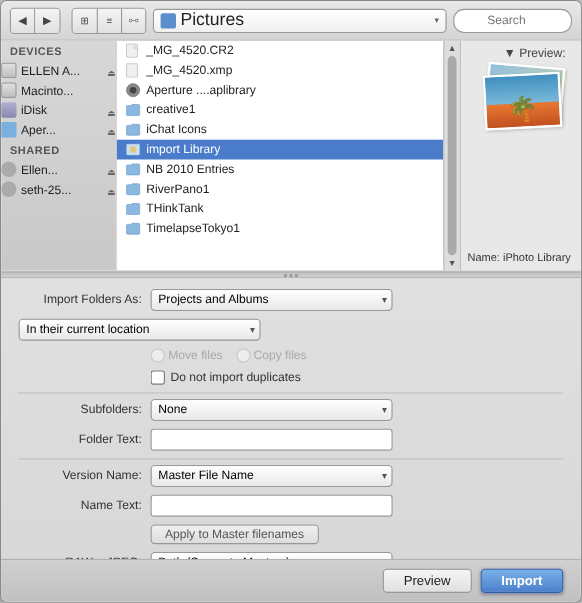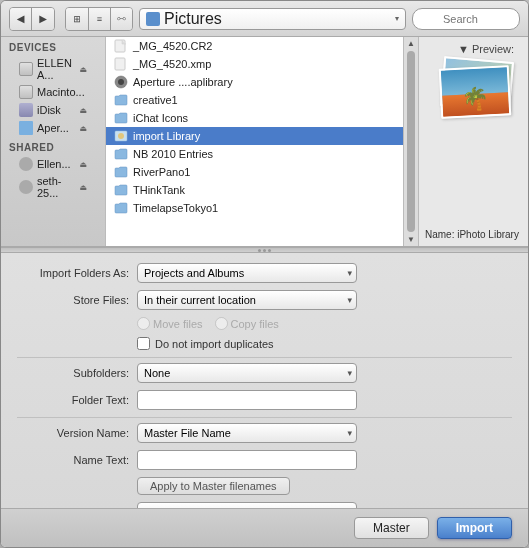--- a/index.html
+++ b/index.html
@@ -143,22 +143,22 @@
     .sidebar-section-header {
       font-size: 10px;
       font-weight: bold;
       color: #555;
       padding: 5px 8px 2px 8px;
       text-transform: uppercase;
       letter-spacing: 0.5px;
     }
     .sidebar-item {
       display: flex;
-      align-items: center;
-      padding: 2px 18px;
+      align-items: flex-end;
+      padding: 2px 0;
       cursor: pointer;
       font-size: 11px;
       color: #222;
       gap: 4px;
     }
     .sidebar-icon {
       width: 14px;
       height: 14px;
       flex-shrink: 0;
       border-radius: 2px;
@@ -593,21 +593,20 @@
       <div class="form-control">
         <div class="select-wrapper">
           <select class="select-control">
             <option>Projects and Albums</option>
           </select>
         </div>
       </div>
     </div>
 
     <div class="form-row">
-      <div class="form-label">Store Files:</div>
       <div class="form-control">
         <div class="select-wrapper">
           <select class="select-control">
             <option>In their current location</option>
             <option>Move files</option>
             <option>Copy files</option>
           </select>
         </div>
       </div>
     </div>
@@ -692,17 +691,17 @@
           <select class="select-control">
             <option>Both (Separate Masters)</option>
           </select>
         </div>
       </div>
     </div>
 
   </div>
 
   <div class="bottom-bar">
-    <button class="btn-cancel">Master</button>
+    <button class="btn-cancel">Preview</button>
     <button class="btn-import">Import</button>
   </div>
 
 </div>
 
 </body></html>

